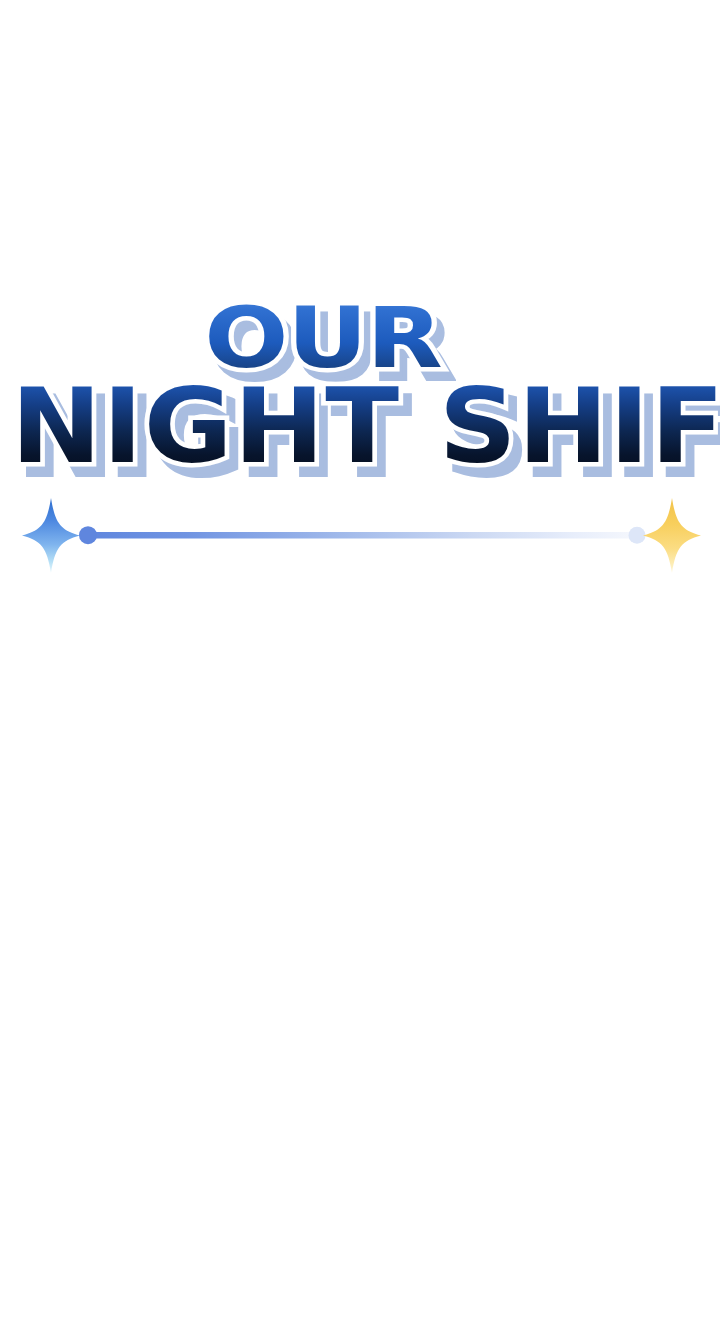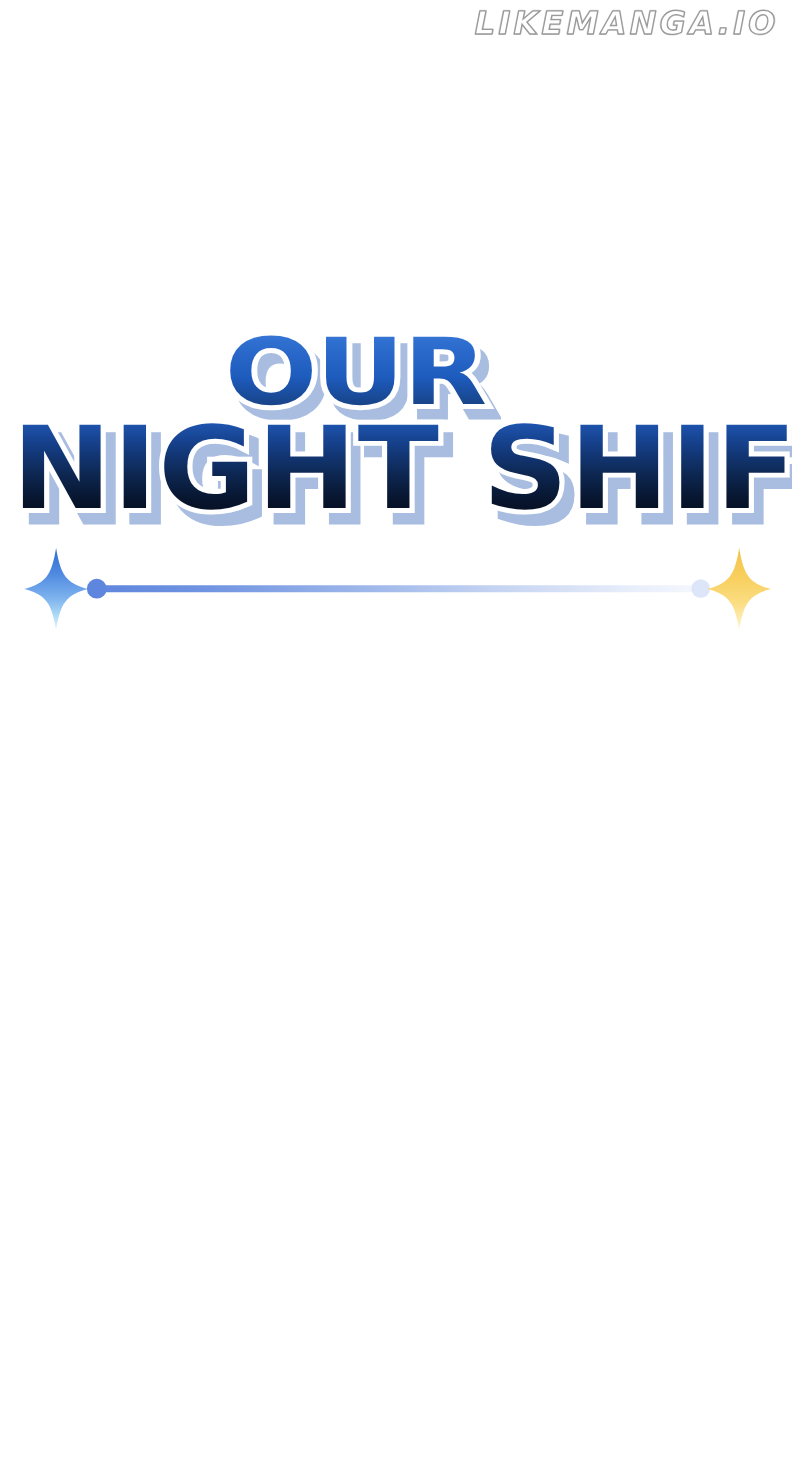--- a/index.html
+++ b/index.html
@@ -169,21 +169,20 @@
     width: 720px;
     height: 696px;
     background: #ffffff;
   }
 </style>
 </head>
 <body>
 
 <div id="page">
 
-  <div class="watermark">LIKEMANGA.IO</div>
 
   <div class="title-block">
 
     <div class="title-line line-our">
       <span class="shadow-layer">OUR</span>
       <span class="outline-layer">OUR</span>
       <span class="fill-layer">OUR</span>
     </div>
 
     <div class="title-line line-nightshift">

